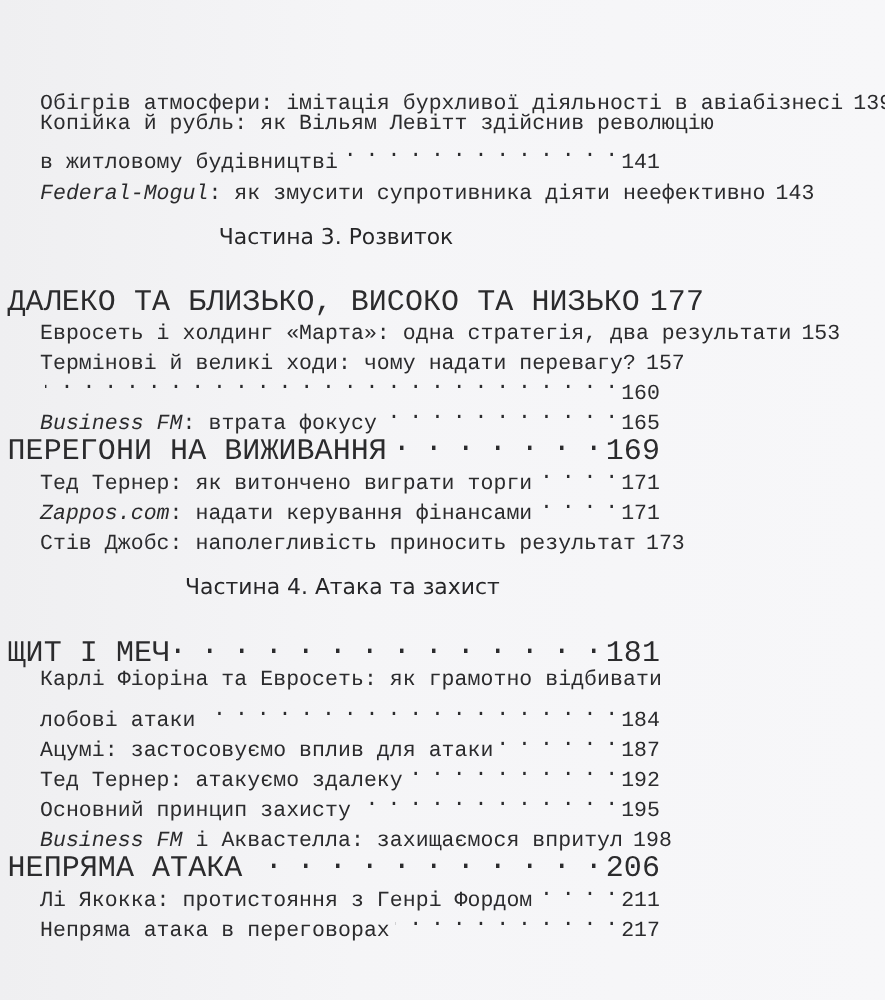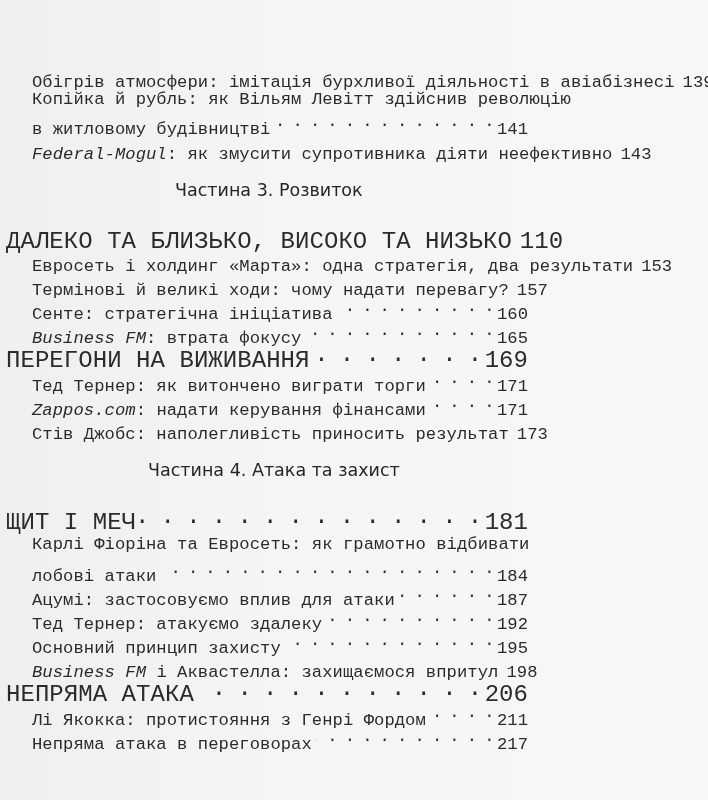--- a/index.html
+++ b/index.html
@@ -77,34 +77,33 @@
     </div>
 
     <div class="part" style="left:175px; top:177px">
       <span class="part-num">Частина 3.</span>
       <span class="part-name">Розвиток</span>
     </div>
 
     <div class="row top" style="top:224px">
       <span class="title">ДАЛЕКО ТА БЛИЗЬКО, ВИСОКО ТА НИЗЬКО</span>
       <span class="leader"></span>
-      <span class="page-num">110</span>
+      <span class="page-num">177</span>
     </div>
     <div class="row sub" style="top:247px">
       <span class="title">Евросеть і холдинг «Марта»: одна стратегія, два результати</span>
       <span class="leader"></span>
       <span class="page-num">153</span>
     </div>
     <div class="row sub" style="top:271px">
       <span class="title">Термінові й великі ходи: чому надати перевагу?</span>
       <span class="leader"></span>
       <span class="page-num">157</span>
     </div>
     <div class="row sub" style="top:295px">
-      <span class="title">Сенте: стратегічна ініціатива</span>
       <span class="leader"></span>
       <span class="page-num">160</span>
     </div>
     <div class="row sub" style="top:319px">
       <span class="title"><i>Business FM</i><span>: втрата фокусу</span></span>
       <span class="leader"></span>
       <span class="page-num">165</span>
     </div>
 
     <div class="row top" style="top:343px">

